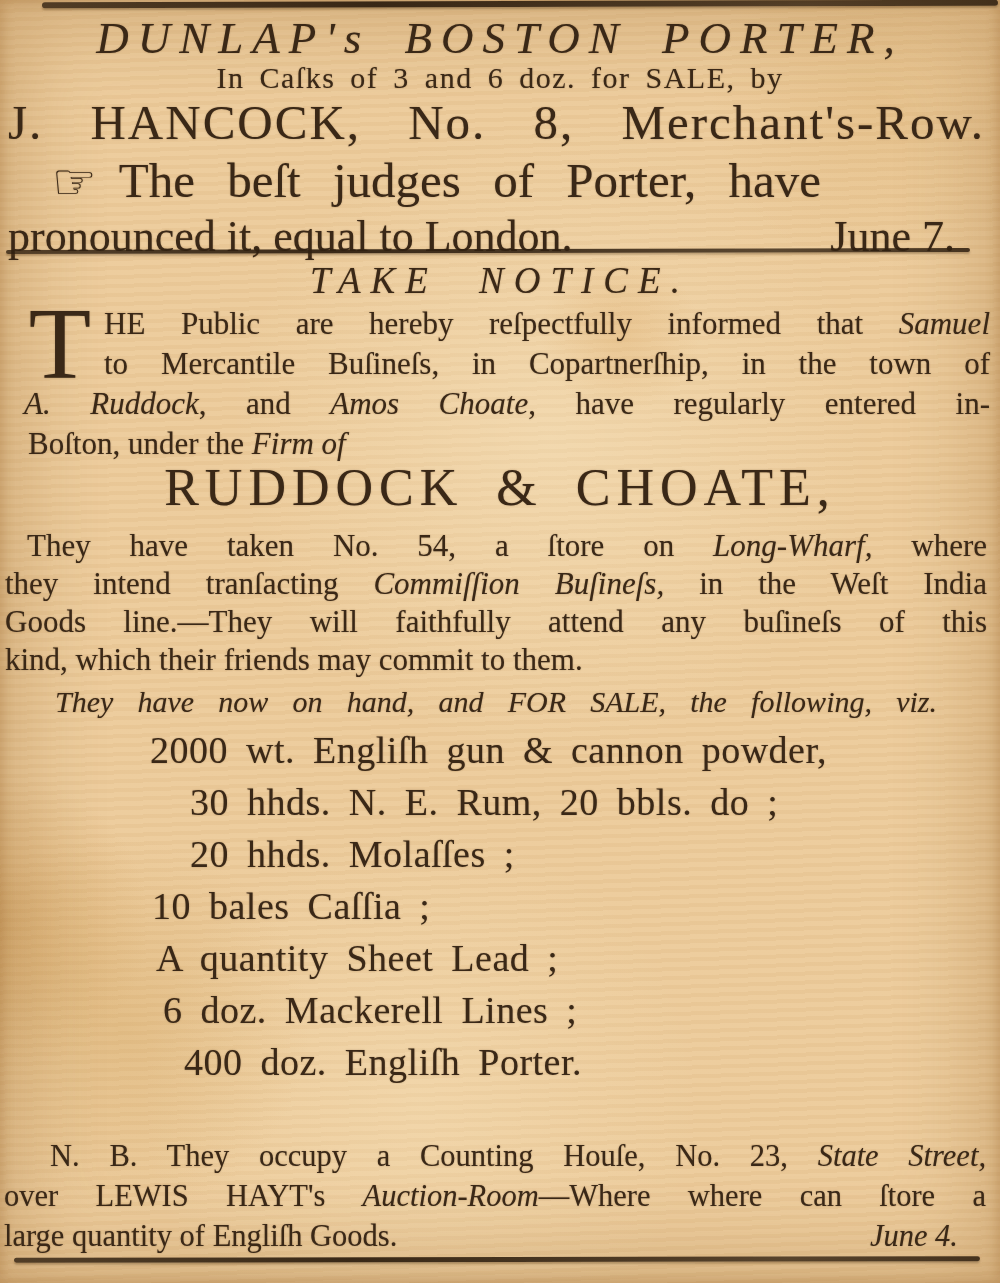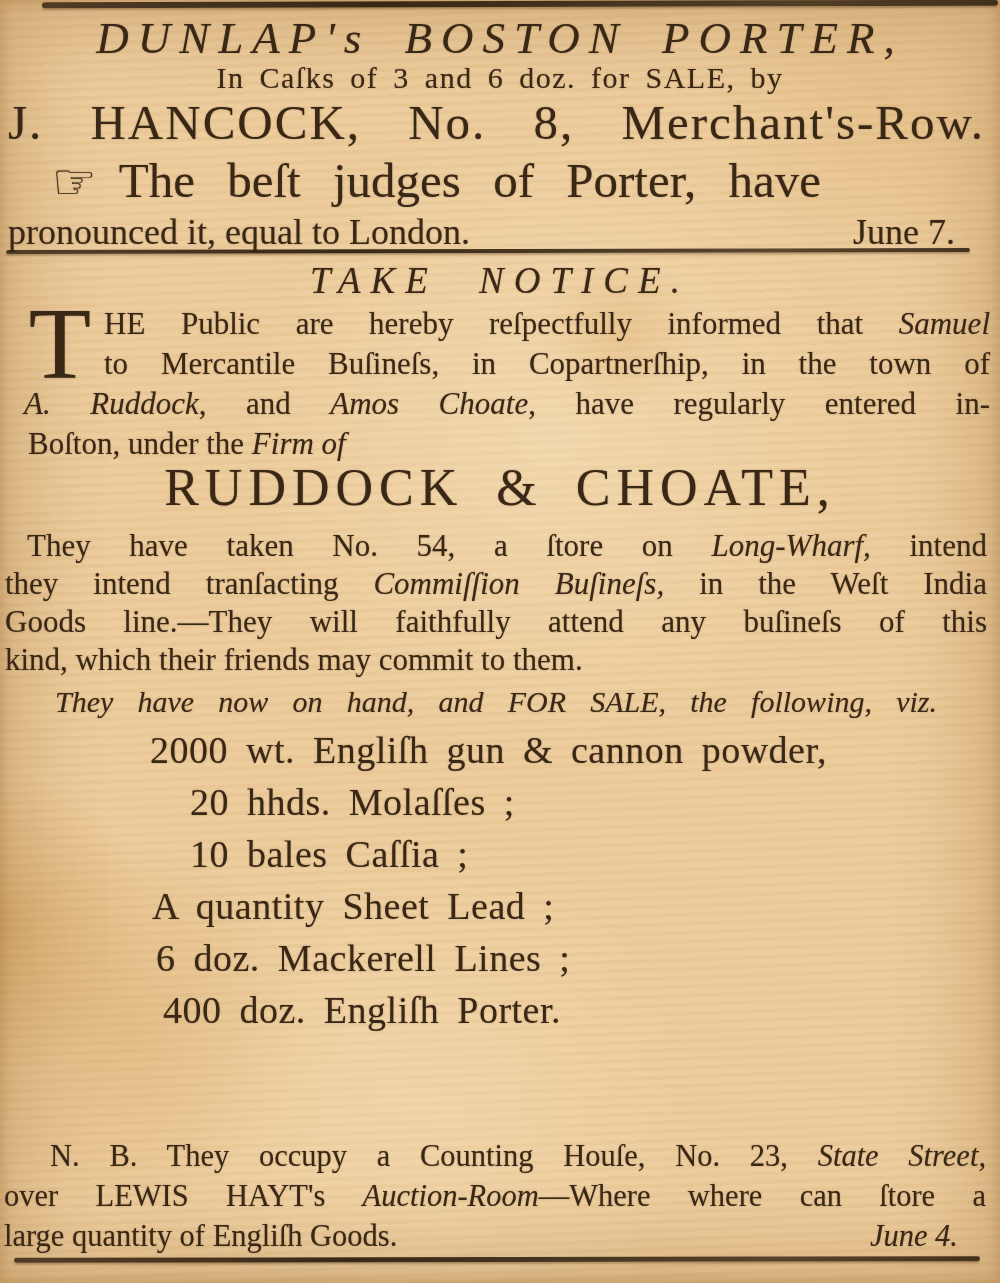--- a/index.html
+++ b/index.html
@@ -56,21 +56,21 @@
     font-size:49px; white-space:nowrap;
   }
   .manicule {
     font-family:"DejaVu Sans", sans-serif;
     font-size:50px; margin-right:22px;
     vertical-align:-2px;
   }
   .claim-text { word-spacing:20px; }
   .porter-foot {
     position:absolute; top:211px; left:8px; width:947px;
-    font-size:36px; display:flex; justify-content:space-between;
+    font-size:44px; display:flex; justify-content:space-between;
   }
 
   .notice-head {
     position:absolute; top:259px; left:0; width:100%;
     text-align:center; font-style:italic;
     font-size:37px; letter-spacing:10px; word-spacing:22px;
   }
 
   .para1 {
     position:absolute; top:304px; left:8px; width:982px;
@@ -156,30 +156,31 @@
       <span class="dropcap">T</span>
       <div class="jline"><span>HE Public are hereby reſpectfully informed that </span><span class="it">Samuel</span></div>
       <div class="jline">to Mercantile Buſineſs, in Copartnerſhip, in the town of</div>
       <div class="jline indent-sm"><span class="it">A. Ruddock</span><span>, and </span><span class="it">Amos Choate</span><span>, have regularly entered in-</span></div>
       <div class="indent-md"><span>Boſton, under the </span><span class="it">Firm of</span></div>
     </div>
 
     <div class="firm-head">RUDDOCK &amp; CHOATE,</div>
 
     <div class="para2">
-      <div class="jline first"><span>They have taken No. 54, a ſtore on </span><span class="it">Long-Wharf,</span><span> intend</span></div>
+      <div class="jline first"><span>They have taken No. 54, a ſtore on </span><span class="it">Long-Wharf,</span><span> where</span></div>
       <div class="jline"><span>they intend tranſacting </span><span class="it">Commiſſion Buſineſs,</span><span> in the Weſt India</span></div>
       <div class="jline">Goods line.—They will faithfully attend any buſineſs of this</div>
       <div>kind, which their friends may commit to them.</div>
     </div>
 
     <div class="forsale">They have now on hand, and FOR SALE, the following, viz.</div>
 
     <ul class="inventory">
       <li class="item">2000 wt. Engliſh gun &amp; cannon powder,</li>
+      <li class="item">30 hhds. N. E. Rum, 20 bbls. do ;</li>
       <li class="item">20 hhds. Molaſſes ;</li>
       <li class="item">10 bales Caſſia ;</li>
       <li class="item">A quantity Sheet Lead ;</li>
       <li class="item">6 doz. Mackerell Lines ;</li>
       <li class="item">400 doz. Engliſh Porter.</li>
     </ul>
 
     <div class="nb">
       <div class="jline first"><span>N. B. They occupy a Counting Houſe, No. 23, </span><span class="it">State Street,</span></div>
       <div class="jline"><span>over LEWIS HAYT's </span><span class="it">Auction-Room</span><span>—Where where can ſtore a</span></div>

